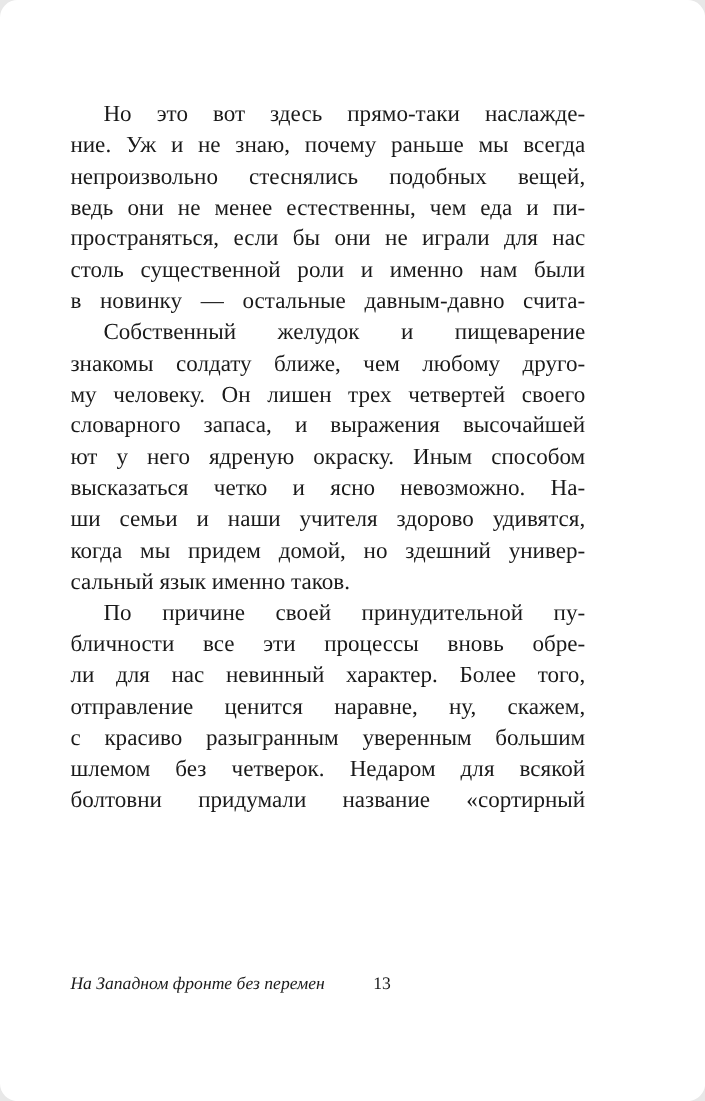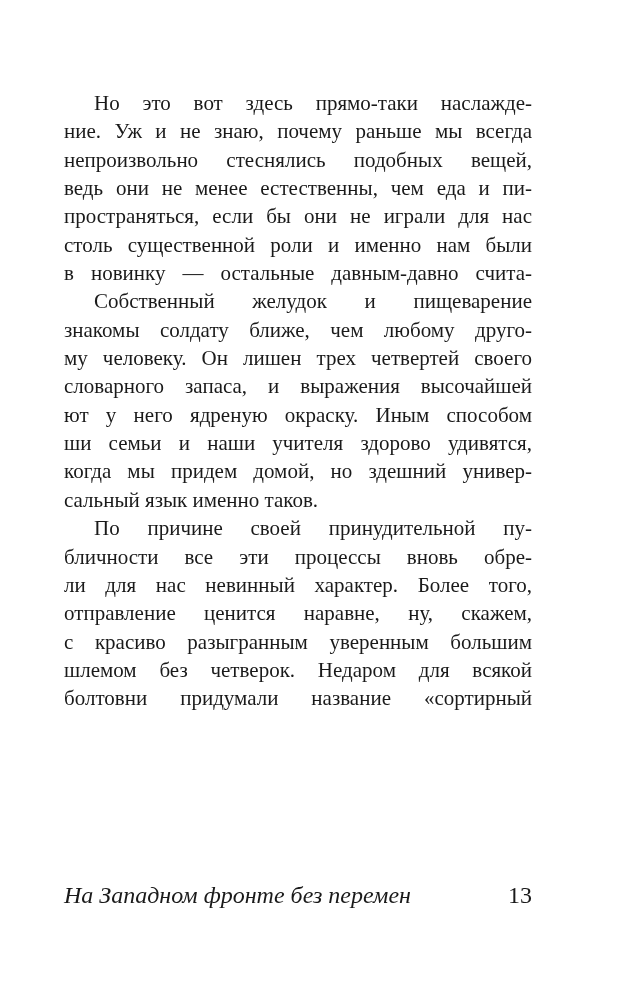--- a/index.html
+++ b/index.html
@@ -8,20 +8,21 @@
     background: #e8e8e8;
   }
   .page {
     position: relative;
     width: 641px;
     height: 1001px;
     background: #ffffff;
     color: #1a1a1a;
     font-family: "Liberation Serif", "DejaVu Serif", serif;
     overflow: hidden;
+    border-radius: 16px;
   }
   .text-block {
     position: absolute;
     left: 64px;
     top: 89px;
     width: 468px;
     font-size: 21px;
     line-height: 28.35px;
   }
   .line {
@@ -33,23 +34,23 @@
   }
   .line.indent {
     text-indent: 30px;
   }
   .footer {
     position: absolute;
     left: 64px;
     top: 882px;
     width: 468px;
     display: flex;
-    justify-content: space-between;
+    justify-content: flex-start;
     align-items: baseline;
-    font-size: 24px;
+    font-size: 16px;
     line-height: 26px;
   }
   .running-title {
     font-style: italic;
   }
   .page-number {
     font-style: normal;
     margin-left: 44px;
   }
 </style>
@@ -64,20 +65,21 @@
       <div class="line">непроизвольно стеснялись подобных вещей,</div>
       <div class="line">ведь они не менее естественны, чем еда и пи-</div>
       <div class="line">пространяться, если бы они не играли для нас</div>
       <div class="line">столь существенной роли и именно нам были</div>
       <div class="line">в новинку — остальные давным-давно счита-</div>
       <div class="line indent">Собственный желудок и пищеварение</div>
       <div class="line">знакомы солдату ближе, чем любому друго-</div>
       <div class="line">му человеку. Он лишен трех четвертей своего</div>
       <div class="line">словарного запаса, и выражения высочайшей</div>
       <div class="line">ют у него ядреную окраску. Иным способом</div>
+      <div class="line">высказаться четко и ясно невозможно. На-</div>
       <div class="line">ши семьи и наши учителя здорово удивятся,</div>
       <div class="line">когда мы придем домой, но здешний универ-</div>
       <div class="line flush-left">сальный язык именно таков.</div>
       <div class="line indent">По причине своей принудительной пу-</div>
       <div class="line">бличности все эти процессы вновь обре-</div>
       <div class="line">ли для нас невинный характер. Более того,</div>
       <div class="line">отправление ценится наравне, ну, скажем,</div>
       <div class="line">с красиво разыгранным уверенным большим</div>
       <div class="line">шлемом без четверок. Недаром для всякой</div>
       <div class="line">болтовни придумали название «сортирный</div>

